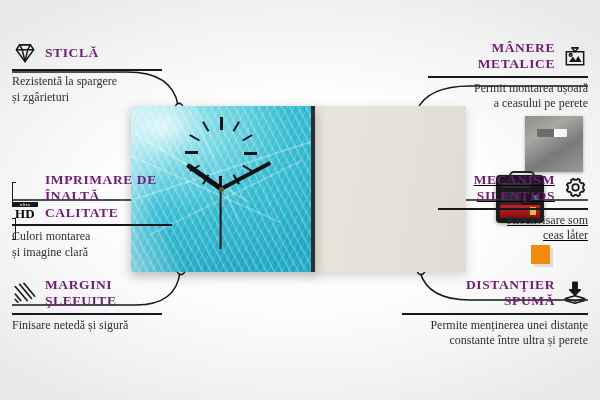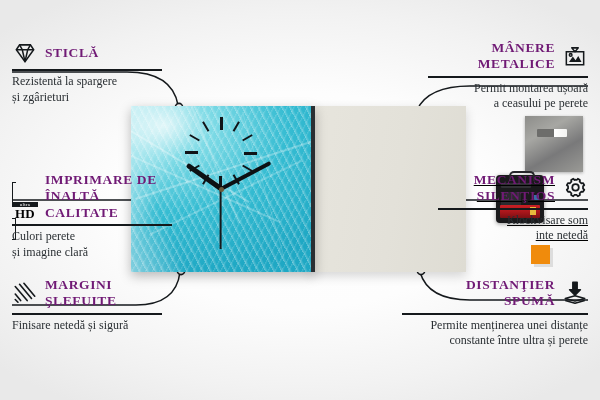--- a/index.html
+++ b/index.html
@@ -179,21 +179,21 @@
     <div class="hd">
       <span class="ico">
         <span class="hdbox">
           <span class="u">ultra</span>
           <span class="h">HD</span>
         </span>
       </span>
       <span class="ttl"><span>IMPRIMARE DE</span><br><span>ÎNALTĂ CALITATE</span></span>
     </div>
     <div class="rule"></div>
-    <div class="sub"><span>Culori perete</span><br><span>și imagine clară</span></div>
+    <div class="sub"><span>Culori montarea</span><br><span>și imagine clară</span></div>
   </div>
 
   <div class="feat left" style="left:12px;top:277px;width:150px;">
     <div class="hd">
       <span class="ico">
         <svg viewBox="0 0 24 24" fill="none" stroke="#15191c" stroke-width="1.5" stroke-linecap="round">
           <path d="M3 6 L14 19 M7 4 L18 17 M11 3 L21 15 M3 13 L8 19 M3 18 L5.5 20.5"></path>
         </svg>
       </span>
       <span class="ttl"><span>MARGINI</span><br><span>ŞLEFUITE</span></span>
@@ -222,21 +222,21 @@
     <div class="hd">
       <span class="ttl"><span>MECANISM</span><br><span>SILENŢIOS</span></span>
       <span class="ico">
         <svg viewBox="0 0 24 24" fill="none" stroke="#15191c" stroke-width="1.6">
           <path d="M12 4.2 L13.6 4.6 L14.6 3.4 L16.6 4.6 L16.3 6.1 L17.9 7.7 L19.4 7.4 L20.6 9.4 L19.4 10.4 L19.4 12.6 L20.6 13.6 L19.4 15.6 L17.9 15.3 L16.3 16.9 L16.6 18.4 L14.6 19.6 L13.6 18.4 L11.4 18.4 L10.4 19.6 L8.4 18.4 L8.7 16.9 L7.1 15.3 L5.6 15.6 L4.4 13.6 L5.6 12.6 L5.6 10.4 L4.4 9.4 L5.6 7.4 L7.1 7.7 L8.7 6.1 L8.4 4.6 L10.4 3.4 L11.4 4.6 Z" stroke-linejoin="round"></path>
           <circle cx="12.5" cy="11.5" r="3"></circle>
         </svg>
       </span>
     </div>
     <div class="rule"></div>
-    <div class="sub"><span>Klockvisare som</span><br><span>inte netedă</span></div>
+    <div class="sub"><span>Klockvisare som</span><br><span>ceas låter</span></div>
   </div>
 
   <div class="feat right" style="right:12px;top:277px;width:186px;">
     <div class="hd">
       <span class="ttl"><span>DISTANŢIER</span><br><span>SPUMĂ</span></span>
       <span class="ico">
         <svg viewBox="0 0 24 24" fill="none" stroke="#15191c" stroke-width="1.4">
           <path d="M10 2 H14 V9 H17 L12 14 L7 9 H10 Z" fill="#15191c" stroke-linejoin="round"></path>
           <path d="M12 14.5 L21 17 L12 19.5 L3 17 Z" stroke-linejoin="round"></path>
           <path d="M3 19 L12 21.5 L21 19" stroke-linejoin="round"></path>

